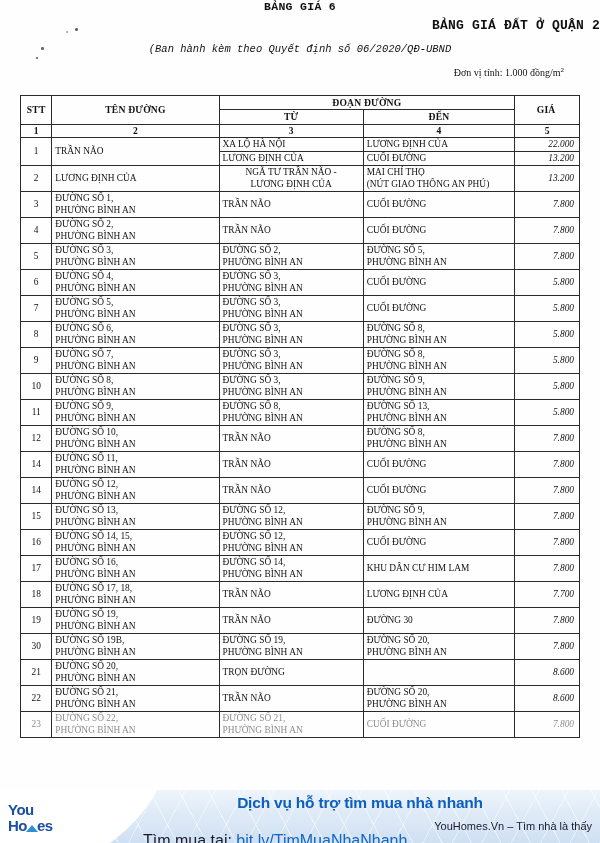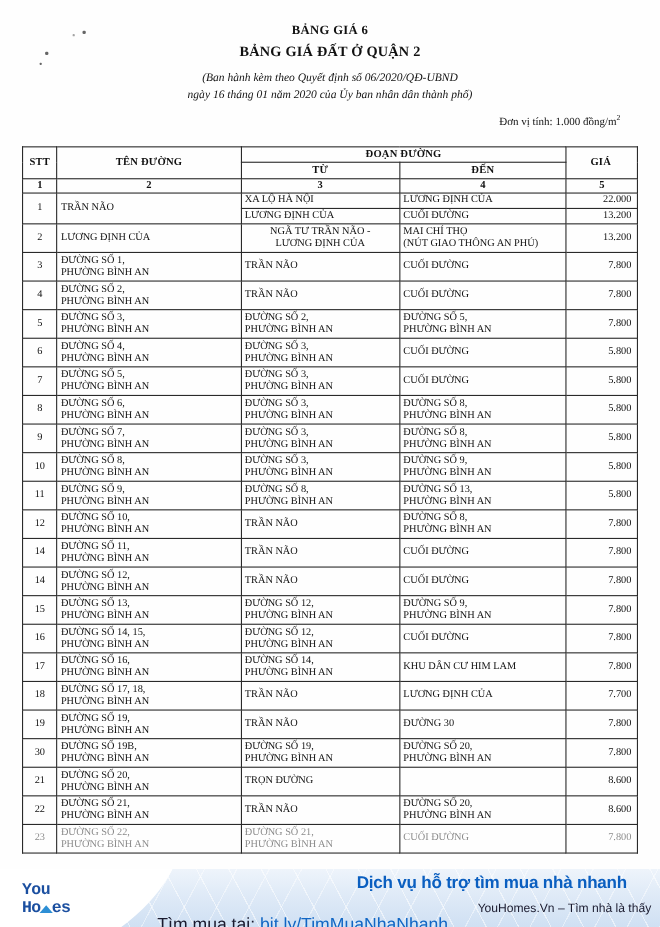--- a/index.html
+++ b/index.html
@@ -24,34 +24,35 @@
   
   .speck {
     position: absolute;
     background: #4a4a4a;
     border-radius: 40%;
     opacity: .85;
   }
 
   
   .doc-head {
-    padding-top: 22px;
     text-align: center;
+    font-family: Liberation Mono, monospace;
   }
   .doc-title-1 {
     font-weight: bold;
     font-size: 11.5px;
     letter-spacing: .3px;
     margin-bottom: 5px;
   }
   .doc-title-2 {
     font-weight: bold;
     font-size: 13px;
     letter-spacing: .2px;
     margin-bottom: 9px;
+    text-align: right;
   }
   .doc-sub {
     font-style: italic;
     font-size: 10.5px;
     line-height: 1.45;
   }
   .unit-line {
     text-align: right;
     font-size: 10px;
     padding-right: 36px;
@@ -91,21 +92,21 @@
   .col-price { width: 62px;  text-align: right; padding-right: 5px !important; }
 
   tr.numrow td {
     text-align: center;
     font-weight: bold;
     font-size: 9.6px;
     padding: 0 3px;
     height: 13px;
   }
   td.cell-center { text-align: center; }
-  td.r { text-align: right; padding-right: 5px; }
+  td.r { text-align: right; padding-right: 5px; font-style: italic; }
 
   .rowcell { height: 26px; }
 
   
   .footer {
     position: absolute;
     left: 0; bottom: 0;
     width: 600px; height: 53px;
     overflow: hidden;
     background: linear-gradient(180deg,#eef4fb 0%, #dfeaf7 45%, #cfe0f3 100%);
@@ -129,25 +130,24 @@
   }
   .footer .watermark-dots {
     position: absolute; inset: 0;
     background-image:
       repeating-linear-gradient(62deg, rgba(255,255,255,.55) 0 1px, transparent 1px 26px),
       repeating-linear-gradient(-62deg, rgba(255,255,255,.45) 0 1px, transparent 1px 26px);
     pointer-events: none;
   }
   .logo {
     position: absolute;
-    left: 20px; top: 12px;
+    left: 8px; top: 12px;
     width: 120px;
     line-height: 1;
     z-index: 5;
-    font-family: Liberation Mono, monospace;
   }
   .logo .l1 {
     font-size: 15px; font-weight: bold; color: #1b4fa0;
     letter-spacing: -.5px;
   }
   .logo .l2 {
     font-size: 15px; font-weight: bold; color: #1b4fa0;
     letter-spacing: -.5px; margin-top: 1px;
     position: relative; display: inline-block;
   }
@@ -158,21 +158,21 @@
     border-left: 6px solid transparent;
     border-right: 6px solid transparent;
     border-bottom: 7px solid #2d8fd5;
     vertical-align: -1px;
     margin: 0 -1px;
   }
   .footer .f-title {
     position: absolute;
     left: 150px; top: 4px;
     width: 420px;
-    text-align: right;
+    text-align: center;
     font-size: 15.5px;
     font-weight: bold;
     color: #0b5fc0;
     letter-spacing: -.2px;
     z-index: 4;
   }
   .footer .f-left {
     position: absolute;
     left: 143px; top: 42px;
     font-size: 16px;
@@ -197,21 +197,20 @@
   <div class="speck" style="left:75px;top:28px;width:3px;height:3px;"></div>
   <div class="speck" style="left:41px;top:47px;width:3px;height:3px;"></div>
   <div class="speck" style="left:36px;top:57px;width:2px;height:2px;"></div>
   <div class="speck" style="left:66px;top:31px;width:2px;height:2px;opacity:.5;"></div>
 
   <div class="doc-head">
     <div class="doc-title-1">BẢNG GIÁ 6</div>
     <div class="doc-title-2">BẢNG GIÁ ĐẤT Ở QUẬN 2</div>
     <div class="doc-sub">
       <div>(Ban hành kèm theo Quyết định số 06/2020/QĐ-UBND</div>
-      <div>ngày 16 tháng 01 năm 2020 của Ủy ban nhân dân thành phố)</div>
     </div>
   </div>
 
   <div class="unit-line">
     <span>Đơn vị tính: 1.000 đồng/m</span><sup>2</sup>
   </div>
 
   <div class="table-wrap">
     <table class="price">
       <colgroup>

